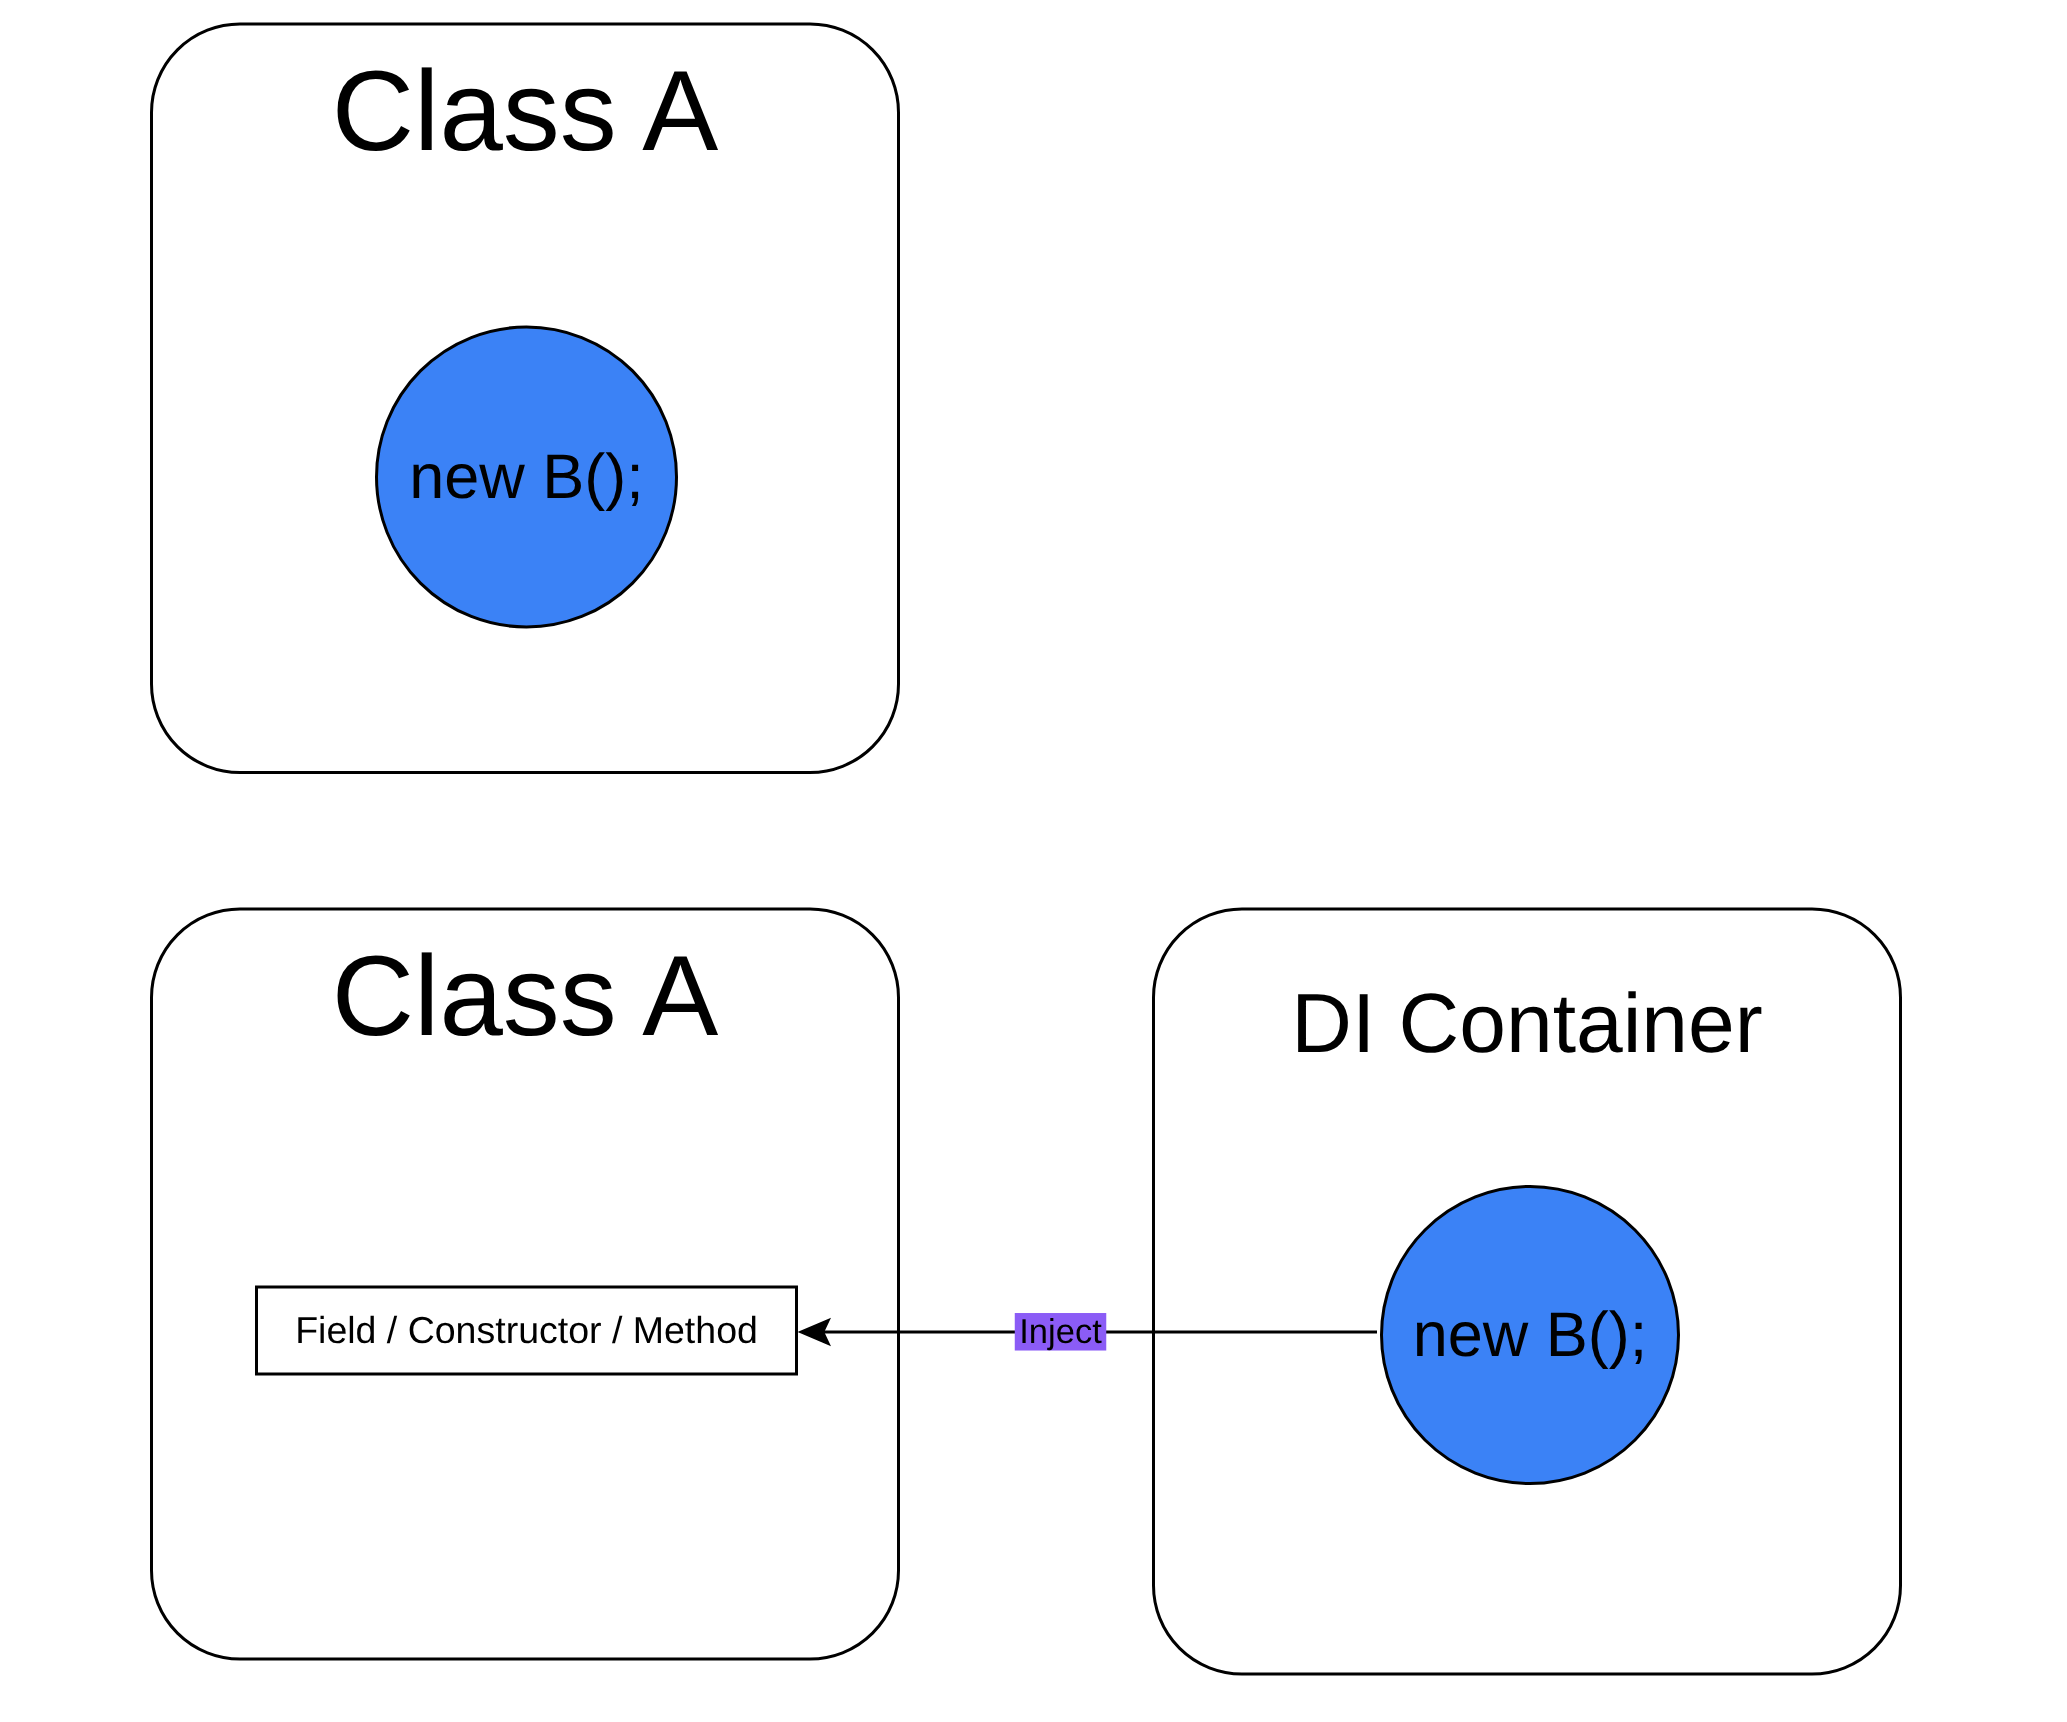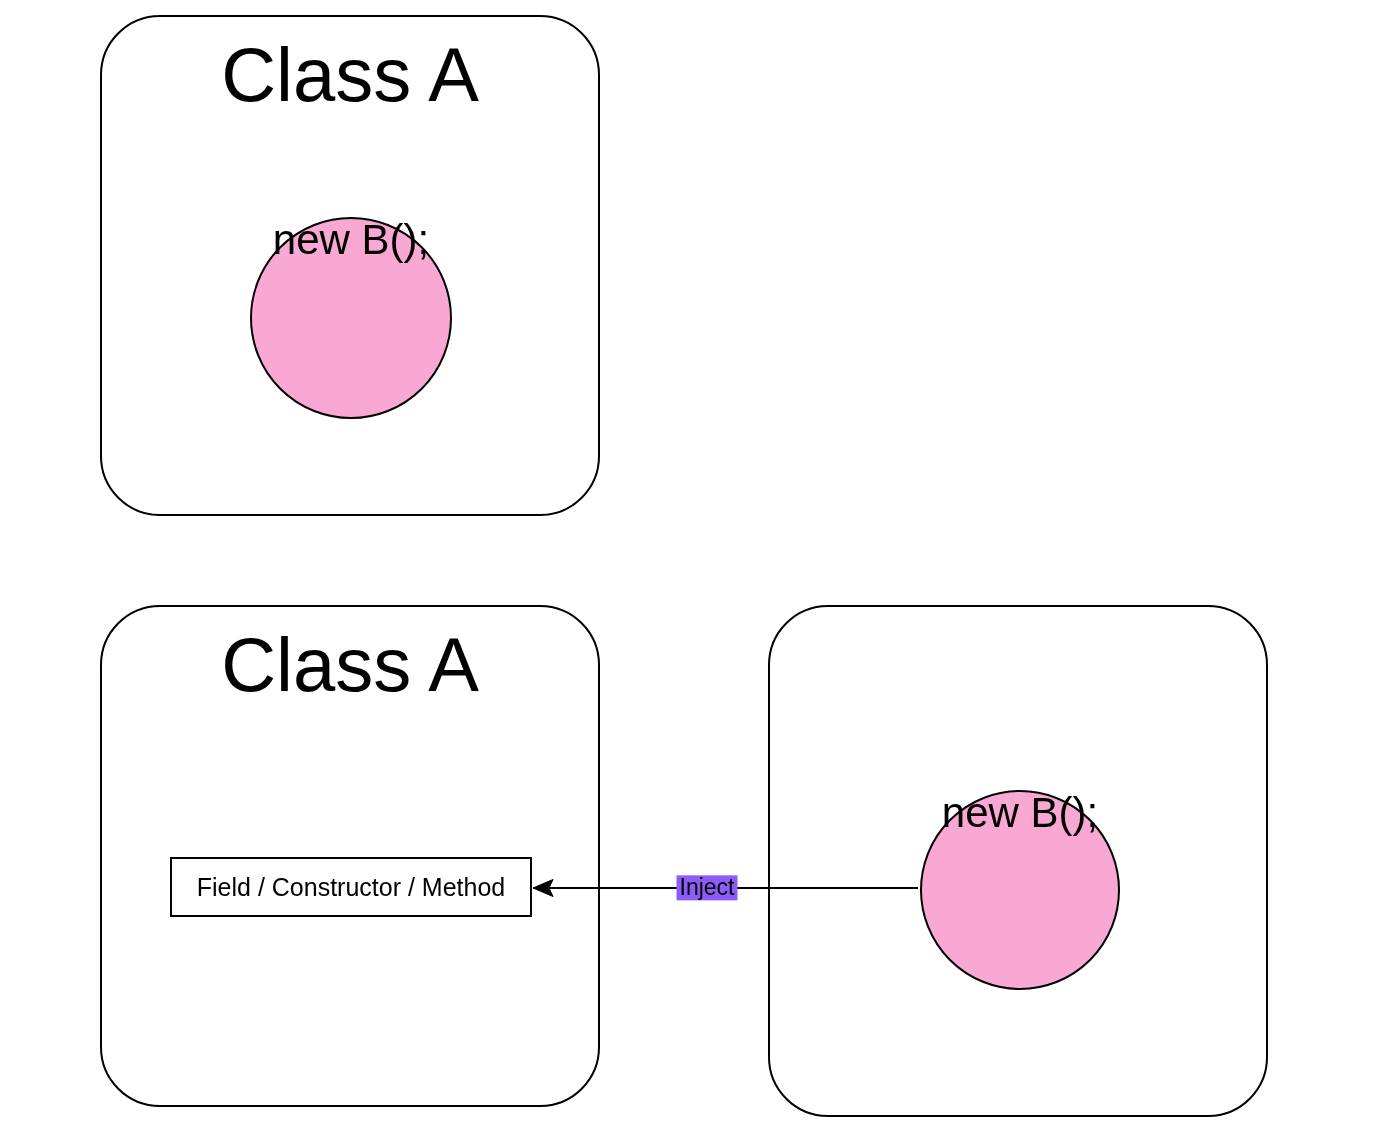--- a/index.html
+++ b/index.html
@@ -37,22 +37,23 @@
     font-weight: 400;
   }
   .title-lg { font-size: 76px; top: 20px; }
   .title-md { font-size: 56px; top: 47px; }
 
   .circle {
     position: absolute;
     box-sizing: border-box;
     border: 2px solid #000000;
     border-radius: 50%;
-    background: #f9a8d4;
+    background: #3b82f6;
     display: flex;
+    align-items: center;
     justify-content: center;
   }
   #circle-top { left: 148px; top: 200px; width: 202px; height: 202px; }
   #circle-di  { left: 150px; top: 183px; width: 200px; height: 200px; }
   .circle-label {
     font-size: 42px;
     line-height: 1;
     white-space: nowrap;
   }
 
@@ -109,20 +110,21 @@
   </div>
 
   <div class="box" id="box-bottom">
     <div class="box-title title-lg">Class A</div>
     <div class="inner-rect">
       <span class="inner-rect-label">Field / Constructor / Method</span>
     </div>
   </div>
 
   <div class="box" id="box-di">
+    <div class="box-title title-md">DI Container</div>
     <div class="circle" id="circle-di">
       <span class="circle-label">new B();</span>
     </div>
   </div>
 
   <svg class="arrow-svg" viewBox="0 0 1378 1148" xmlns="http://www.w3.org/2000/svg">
     <line x1="548" y1="888" x2="918" y2="888" stroke="#000000" stroke-width="2"></line>
     <polygon points="533,888 553,879.5 549,888 553,896.5" fill="#000000" stroke="#000000" stroke-width="1"></polygon>
   </svg>
 

